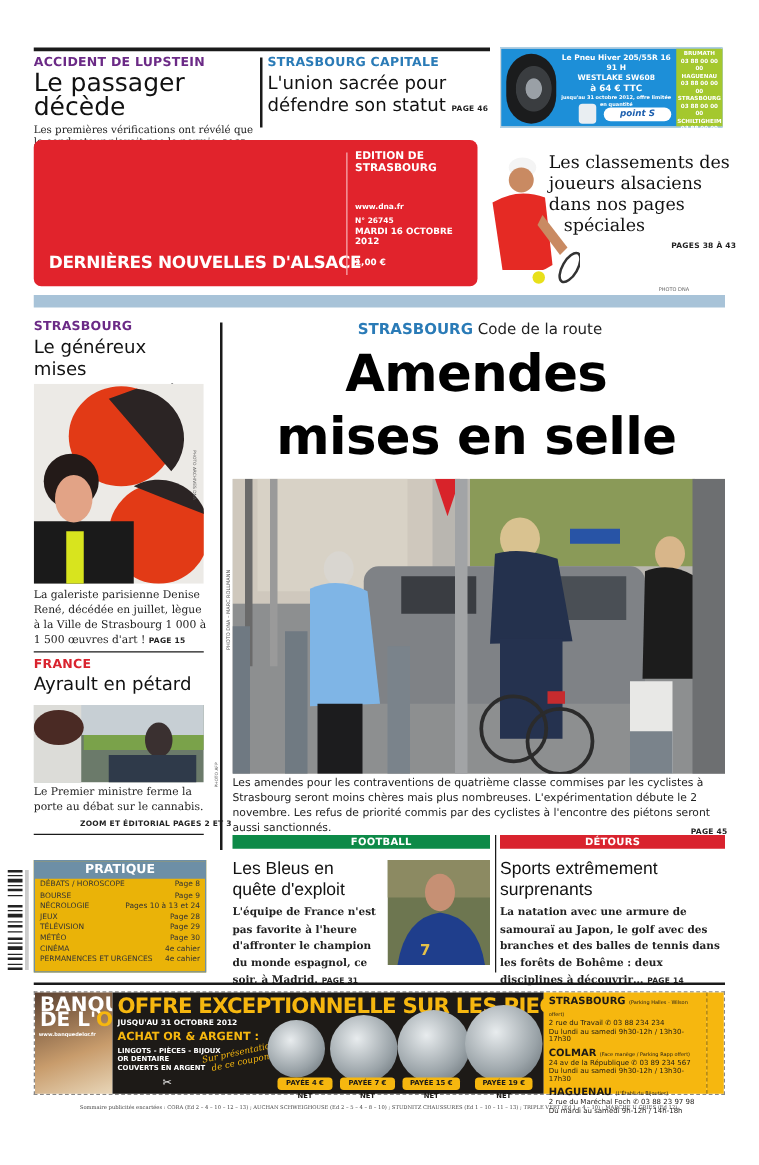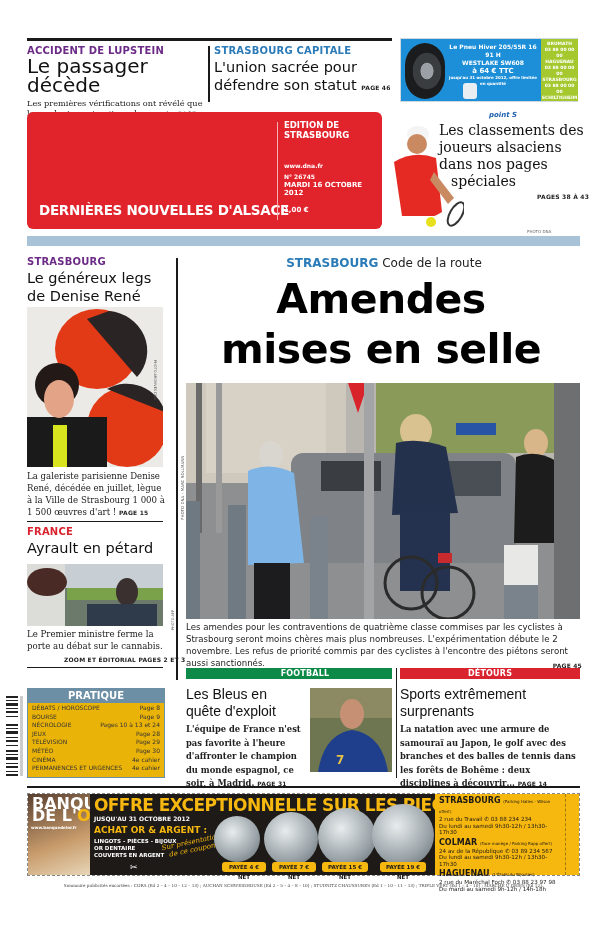--- a/index.html
+++ b/index.html
@@ -20,21 +20,21 @@
   .pageref { font-family: "DejaVu Sans", sans-serif; font-size: 6px; font-weight: bold; color: #222; letter-spacing: 0.2px; }
 
   .vdivider { background: #1a1a1a; }
 
   
   .tire-ad { left: 400px; top: 38px; width: 178px; height: 64px; background: #1d8fd8; border: 1px solid #cfd8de; }
   .tire-ad .tire { left: 4px; top: 4px; width: 40px; height: 56px; border-radius: 50%/40%; background: radial-gradient(ellipse at 55% 50%, #9aa0a6 0 20%, #3a3d40 22% 45%, #1b1c1d 47% 100%); }
   .tire-ad .txt { left: 48px; top: 4px; width: 88px; color: #fff; font-size: 6px; font-weight: bold; text-align: center; line-height: 8px; }
   .tire-ad .txt .price { font-size: 7px; }
   .tire-ad .badge { left: 62px; top: 44px; width: 14px; height: 16px; background: #e9eef2; border-radius: 3px; }
-  .tire-ad .point-s { left: 82px; top: 47px; width: 40px; height: 11px; background: #fff; border-radius: 6px; color: #1d5fae; font-size: 7px; font-weight: bold; font-style: italic; text-align: center; line-height: 11px; margin-top: 24px; }
+  .tire-ad .point-s { left: 82px; top: 47px; width: 54px; height: 11px; background: #fff; border-radius: 6px; color: #1d5fae; font-size: 7px; font-weight: bold; font-style: italic; text-align: center; line-height: 11px; }
   .tire-ad .cities { left: 140px; top: 0; width: 37px; height: 62px; background: #a4c82e; color: #fff; font-size: 4.5px; line-height: 6px; text-align: center; padding-top: 2px; font-weight: bold; }
 
   
   .mast { left: 27px; top: 112px; width: 355px; height: 117px; background: #e1232c; border-radius: 6px; }
   .mast .logo { left: 12px; top: -4px; font-family: "DejaVu Serif", serif; font-weight: bold; font-size: 86px; line-height: 100px; color: #fff; letter-spacing: -4px; }
   .mast .sub { left: 12px; top: 90px; font-family: "DejaVu Sans", sans-serif; font-weight: bold; font-size: 13.5px; color: #fff; letter-spacing: -0.3px; }
   .mast .sep { left: 250px; top: 10px; width: 1px; height: 98px; background: #f6b0b3; }
   .mast .ed { left: 257px; top: 8px; color: #fff; font-weight: bold; font-size: 8.5px; line-height: 10px; }
   .mast .meta { left: 257px; top: 50px; color: #fff; font-size: 6px; line-height: 8px; font-weight: bold; }
   .mast .meta .big { font-size: 7px; }
@@ -179,21 +179,21 @@
   <div style="padding-left:12px;">spéciales</div>
 </div>
 <div class="abs pageref tennis-page">PAGES 38 À 43</div>
 <div class="abs tennis-credit">PHOTO DNA</div>
 
 <div class="abs blue-bar"></div>
 
 <div class="abs" style="left:27px;top:256px;width:136px;">
   <div class="kicker purple">STRASBOURG</div>
   <div class="teaser-title" style="font-size:14.5px;line-height:18px;margin-top:2px;">
-    <div>Le généreux legs</div>
+    <div>Le généreux mises</div>
     <div>de Denise René</div>
   </div>
 </div>
 <svg class="abs" style="left:27px;top:307px;width:136px;height:160px;" viewBox="0 0 136 160">
   <rect width="136" height="160" fill="#eceae6"></rect>
   <ellipse cx="70" cy="42" rx="42" ry="40" fill="#e23a16"></ellipse>
   <path d="M82 4 A42 40 0 0 1 110 70 L60 12 Z" fill="#2b2424"></path>
   <ellipse cx="100" cy="120" rx="40" ry="40" fill="#e23a16"></ellipse>
   <path d="M80 82 A40 40 0 0 1 138 105 L100 90 Z" fill="#2b2424"></path>
   <rect x="0" y="110" width="80" height="50" fill="#1a1a1a"></rect>

